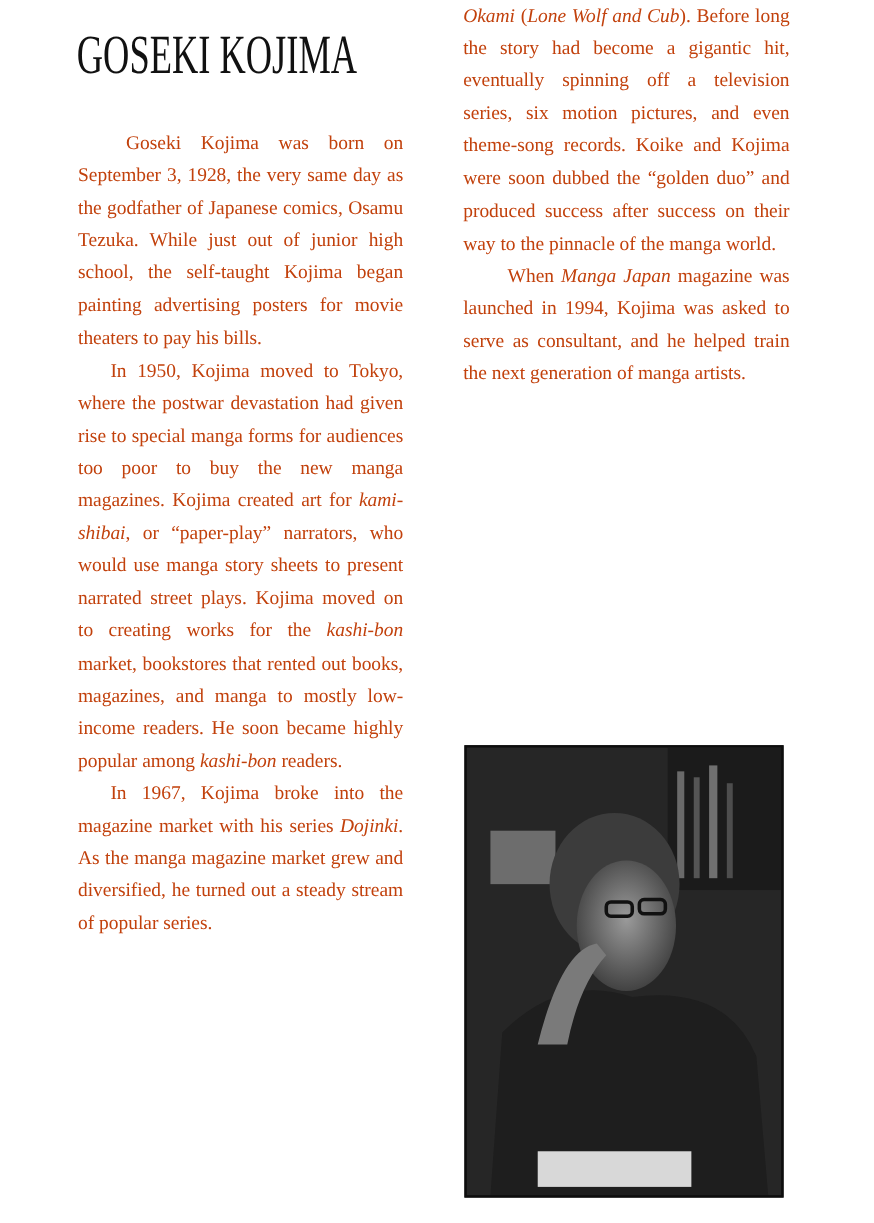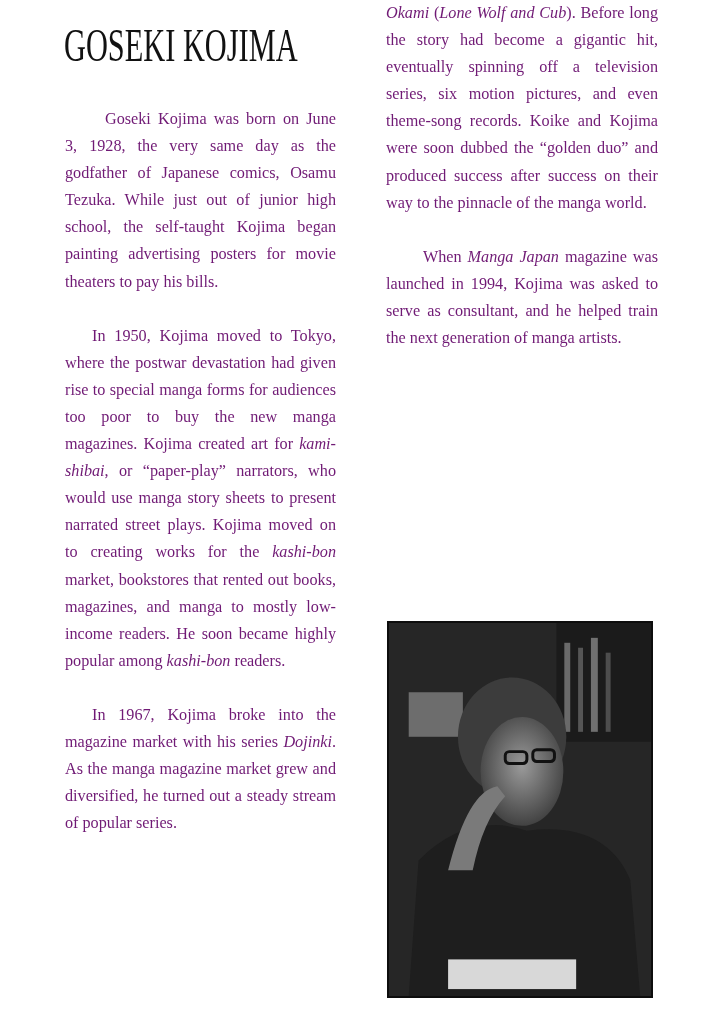--- a/index.html
+++ b/index.html
@@ -3,41 +3,41 @@
 <meta charset="utf-8">
 <style>
   html, body { margin: 0; padding: 0; background: #ffffff; }
   body { width: 728px; height: 1019px; position: relative; overflow: hidden; color: #1a1a1a; }
   .title {
     position: absolute; left: 64px; top: 14px; width: 274px;
     font-family: "Liberation Serif", serif; font-size: 46px; line-height: 64px;
     letter-spacing: 0px; transform: scaleX(0.66); transform-origin: left top;
     white-space: nowrap; font-weight: normal; color: #111; width: 420px;
   }
-  .col { position: absolute; font-family: "Liberation Serif", serif; font-size: 16.2px; line-height: 27.1px; text-align: justify; color: #701a75; }
+  .col { position: absolute; font-family: "Liberation Serif", serif; font-size: 16.2px; line-height: 27.1px; text-align: justify; color: #c2410c; }
   .col p { margin: 0; text-indent: 27px; text-align-last: left; }
   .left { left: 65px; top: 106px; width: 271px; }
   .right { left: 386px; top: 0px; width: 272px; }
-  .left p + p, .right p + p { margin-top: 27px; }
+  .left p + p, .right p + p { }
   .right p.first { text-indent: 0; }
   .left p.p1 { text-indent: 40px; }
   .right p.when { text-indent: 37px; }
   .photo {
     position: absolute; left: 387px; top: 621px; width: 266px; height: 377px;
     background: #2a2a2a; border: 2px solid #0d0d0d; box-sizing: border-box; overflow: hidden;
   }
   .photo svg { width: 100%; height: 100%; display: block; }
 </style>
 </head>
 <body>
 
 <div class="title">GOSEKI KOJIMA</div>
 
 <div class="col left">
-  <p class="p1"><span>Goseki Kojima was born on June 3, 1928, the very same day as the godfather of Japanese comics, Osamu Tezuka. While just out of junior high school, the self-taught Kojima began painting advertising posters for movie theaters to pay his bills.</span></p>
+  <p class="p1"><span>Goseki Kojima was born on September 3, 1928, the very same day as the godfather of Japanese comics, Osamu Tezuka. While just out of junior high school, the self-taught Kojima began painting advertising posters for movie theaters to pay his bills.</span></p>
   <p><span>In 1950, Kojima moved to Tokyo, where the postwar devastation had given rise to special manga forms for audiences too poor to buy the new manga magazines. Kojima created art for </span><i>kami-shibai</i><span>, or “paper-play” narrators, who would use manga story sheets to present narrated street plays. Kojima moved on to creating works for the </span><i>kashi-bon</i><span> market, bookstores that rented out books, magazines, and manga to mostly low-income readers. He soon became highly popular among </span><i>kashi-bon</i><span> readers.</span></p>
   <p><span>In 1967, Kojima broke into the magazine market with his series </span><i>Dojinki</i><span>. As the manga magazine market grew and diversified, he turned out a steady stream of popular series.</span></p>
 </div>
 
 <div class="col right">
   <p class="first"><i>Okami</i><span> (</span><i>Lone Wolf and Cub</i><span>). Before long the story had become a gigantic hit, eventually spinning off a television series, six motion pictures, and even theme-song records. Koike and Kojima were soon dubbed the “golden duo” and produced success after success on their way to the pinnacle of the manga world.</span></p>
   <p class="when"><span>When </span><i>Manga Japan</i><span> magazine was launched in 1994, Kojima was asked to serve as consultant, and he helped train the next generation of manga artists.</span></p>
 </div>
 
 <div class="photo">

